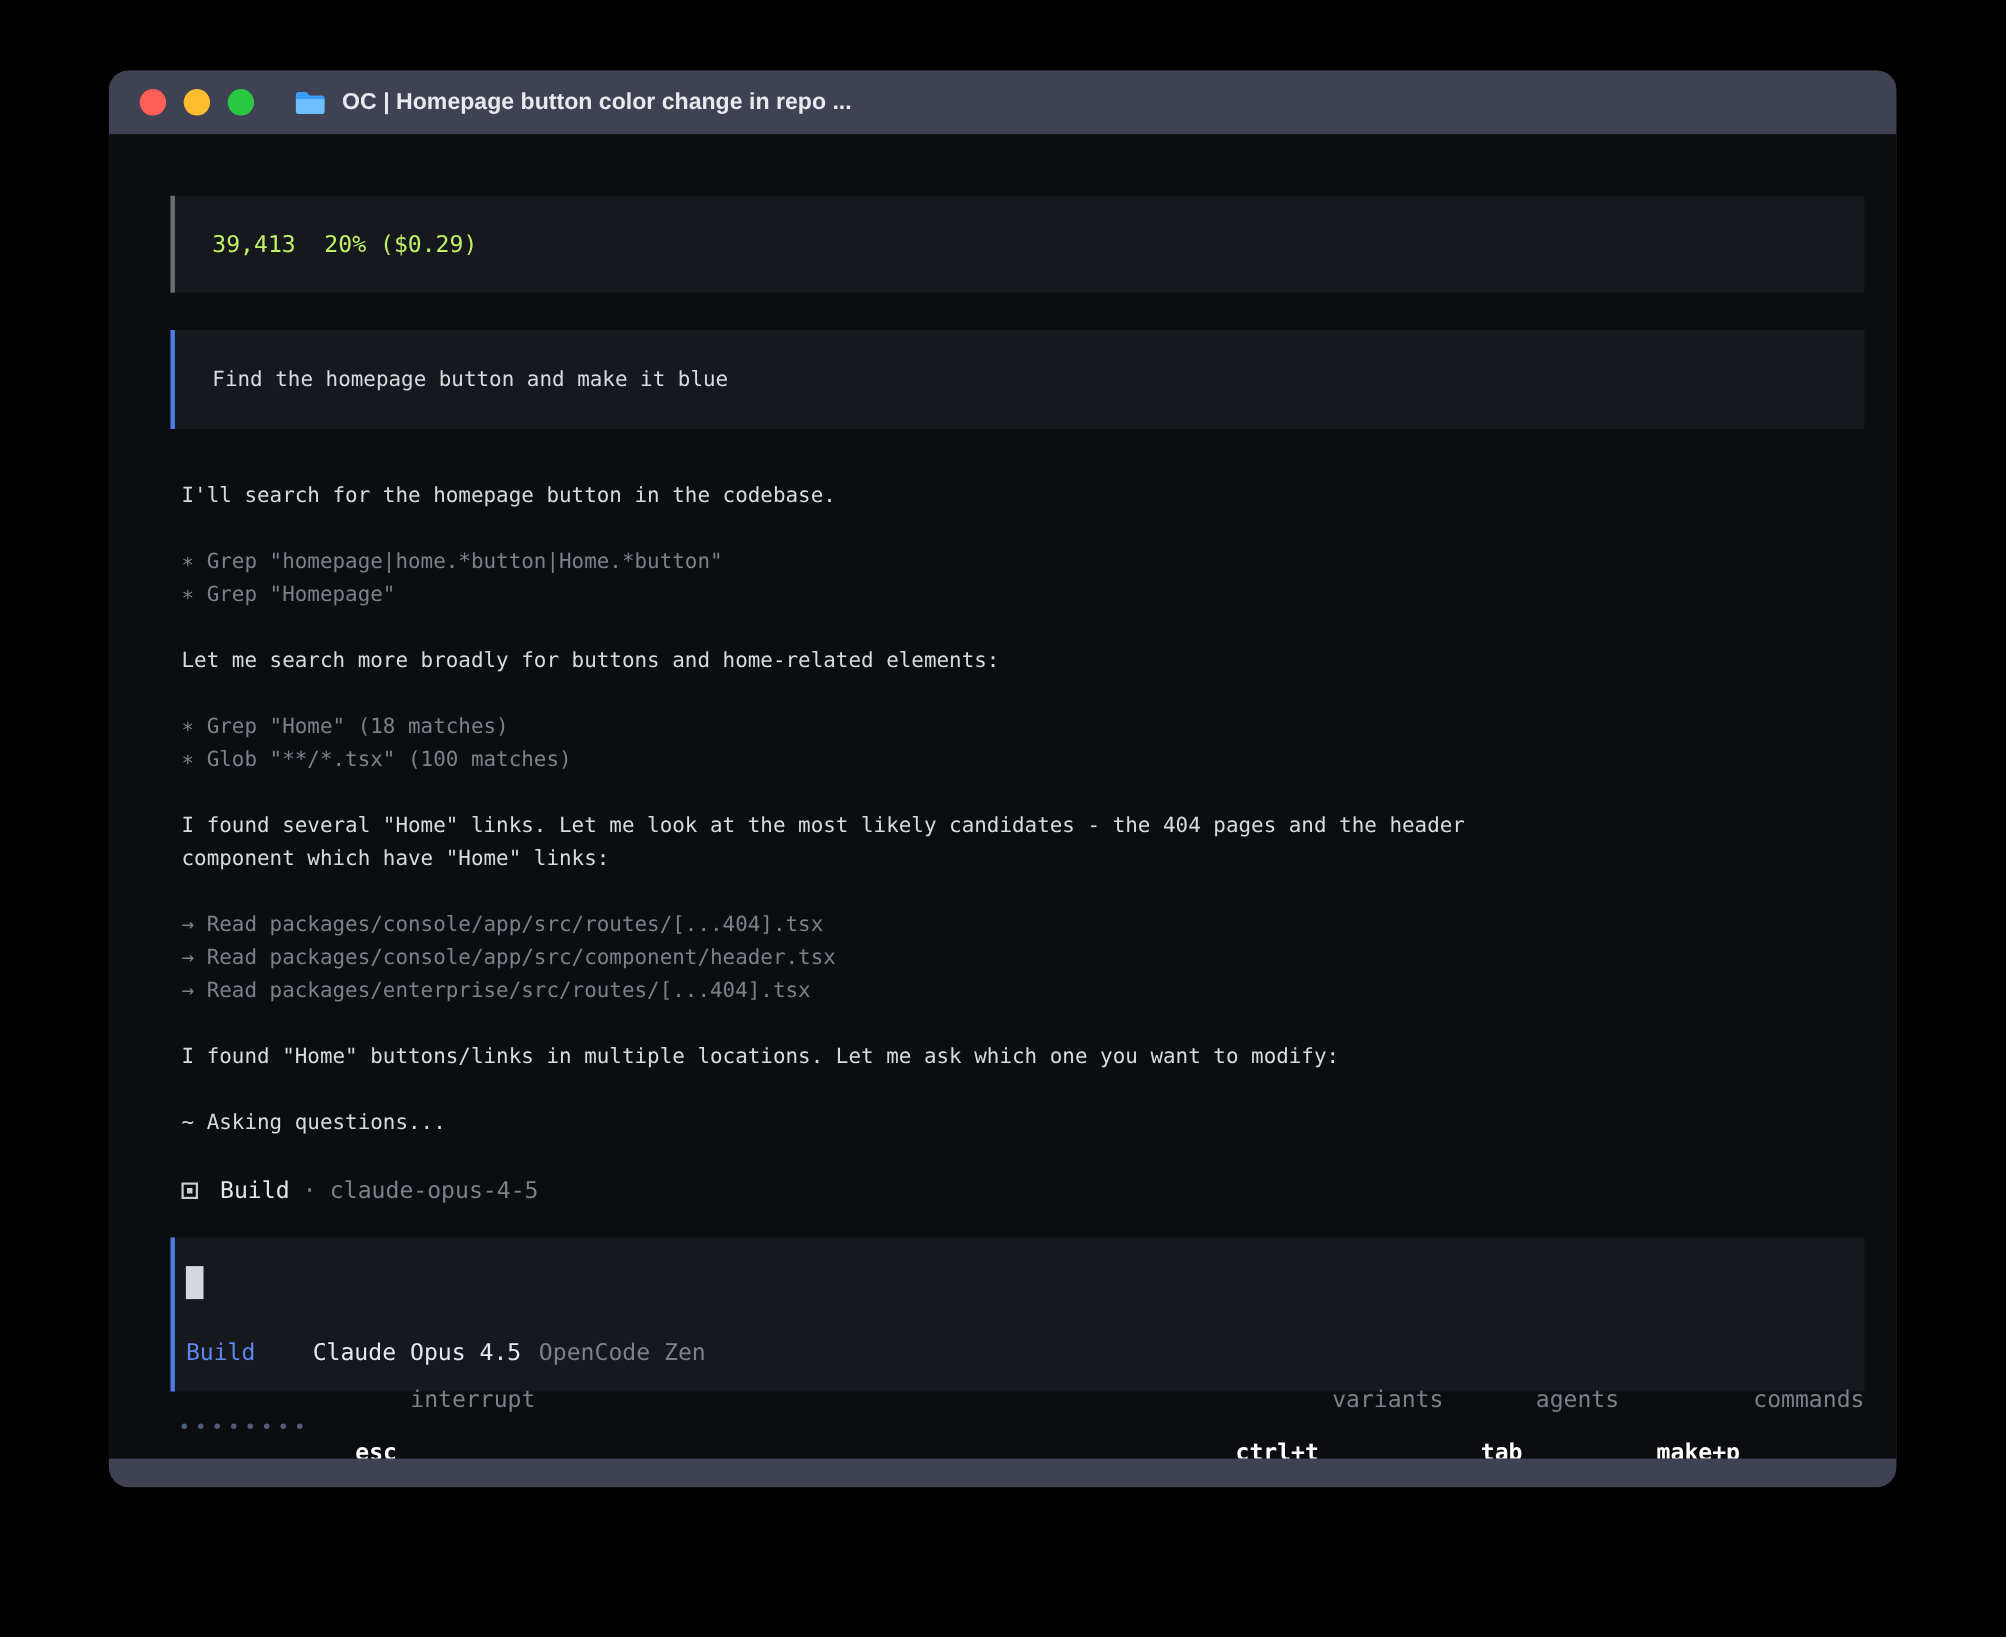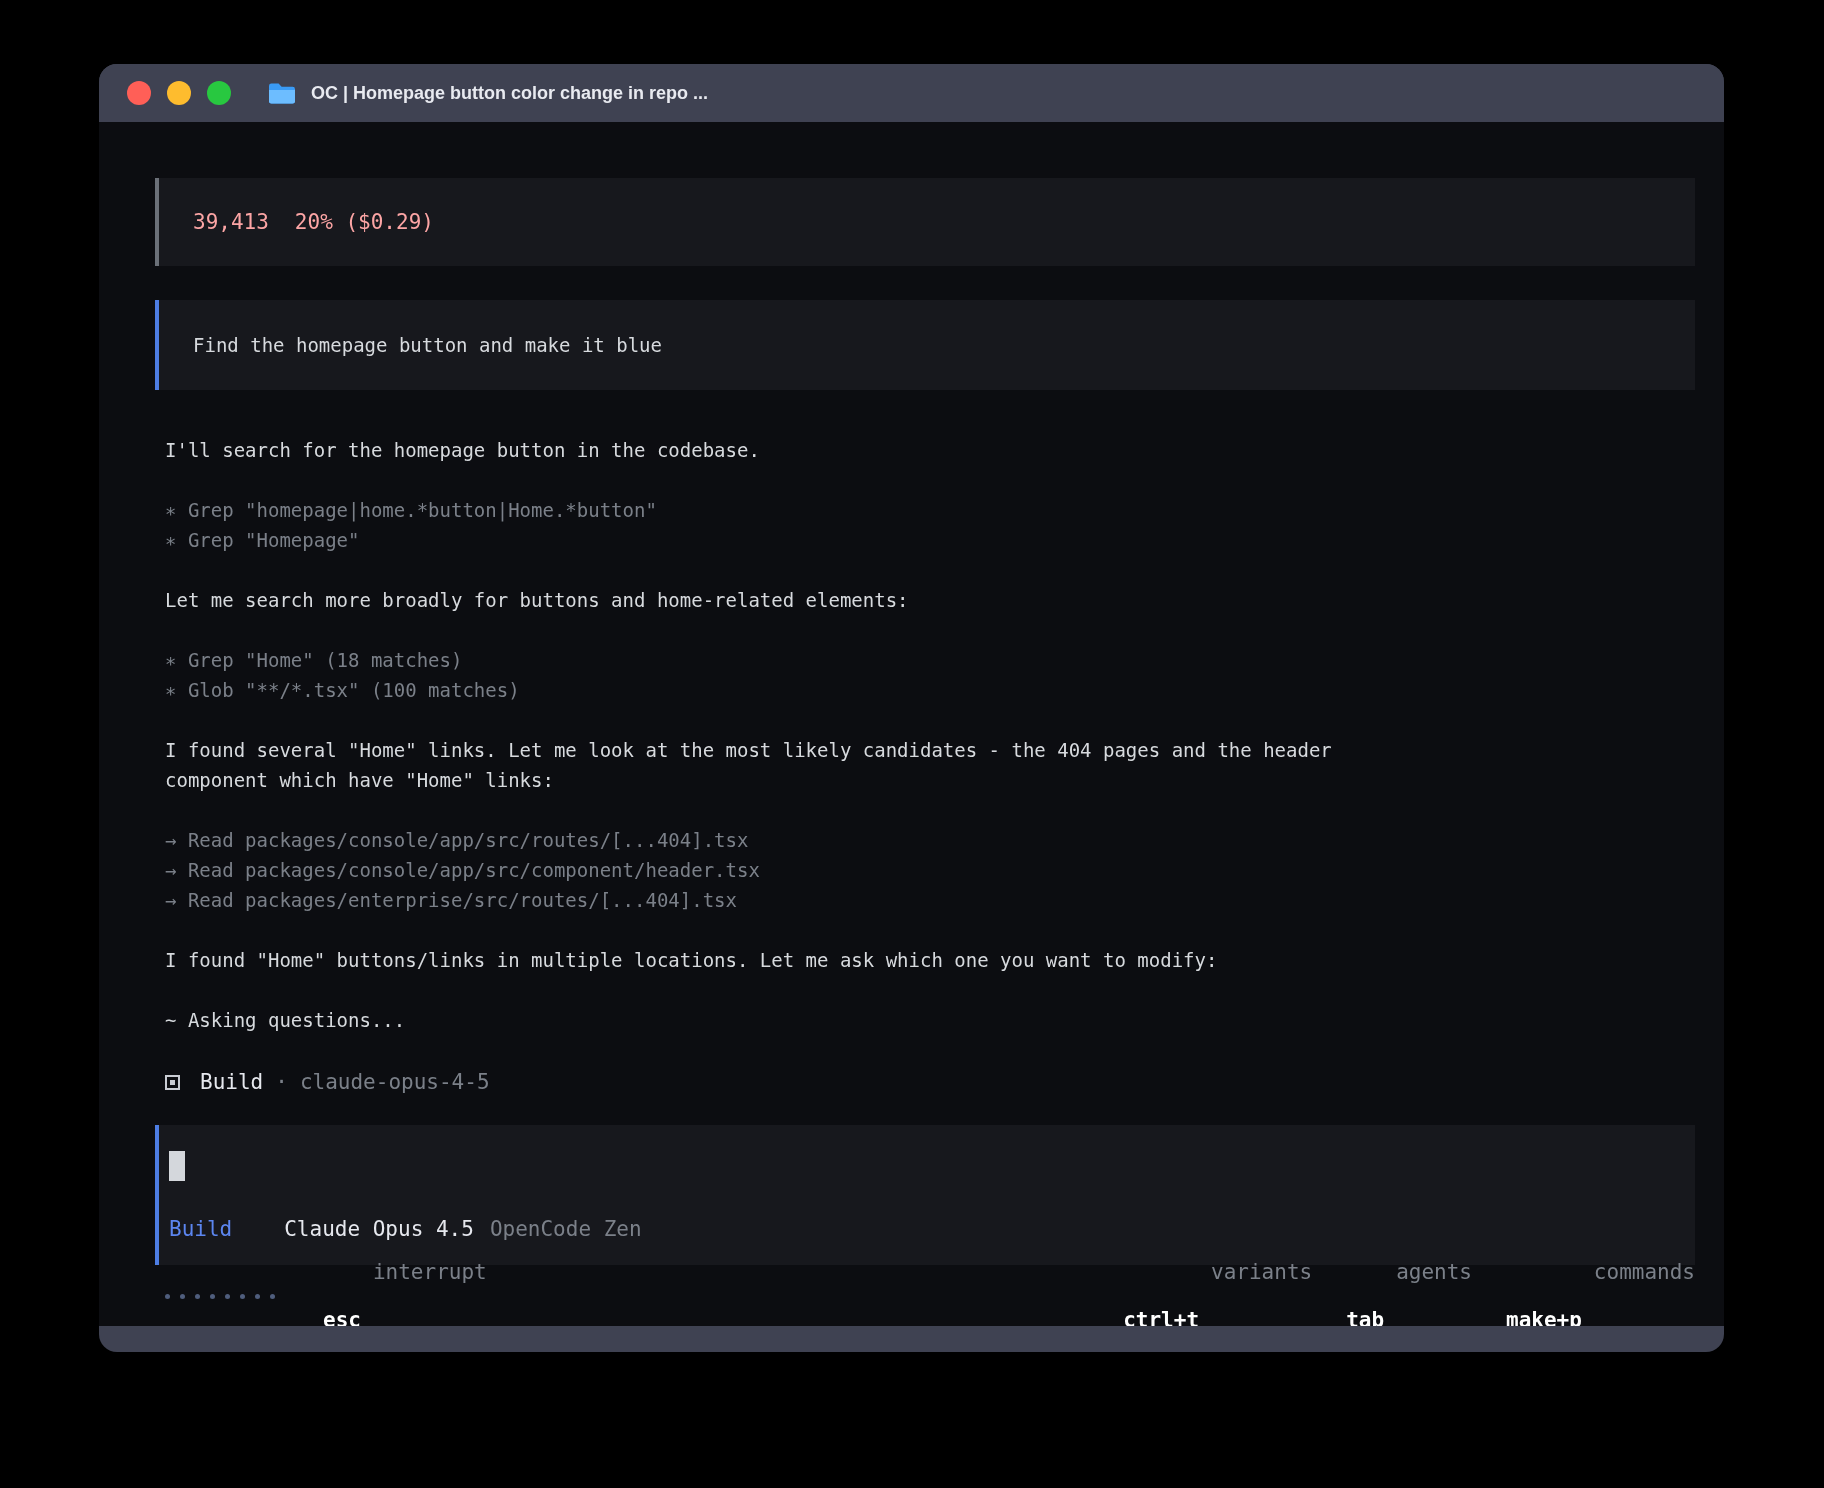--- a/index.html
+++ b/index.html
@@ -30,34 +30,34 @@
   }
   .lights{display:flex;align-items:center;gap:16px;margin-left:8px;}
   .light{width:24px;height:24px;border-radius:50%;display:inline-block;}
   .light.red{background:#ff5f57;}
   .light.yellow{background:#febc2e;}
   .light.green{background:#28c840;}
   .titlegroup{display:flex;align-items:center;gap:14px;margin-left:36px;}
   .folder{display:inline-flex;align-items:center;}
   .title{
     font-family:"Liberation Sans","DejaVu Sans",sans-serif;
-    font-weight:bold;font-size:18px;color:#e8eaf0;white-space:nowrap;
+    font-weight:bold;font-size:21px;color:#e8eaf0;white-space:nowrap;
   }
   .content{
     height:1204px;background:var(--term-bg);
     padding:0 29px 0 56px;overflow:hidden;
   }
   .header-block{
     margin-top:56px;height:88px;background:var(--block-bg);
     border-left:4px solid var(--gray-border);
     display:flex;align-items:center;justify-content:space-between;
     padding:0 32px 0 34px;
   }
   .header-title{font-weight:bold;font-size:21px;color:#eceef2;white-space:pre;}
-  .header-stats{display:flex;gap:26px;font-size:21px;color:#fca5a5;white-space:pre;}
+  .header-stats{display:flex;gap:26px;font-size:21px;color:#bef264;white-space:pre;}
   .quote-block{
     margin-top:34px;height:90px;background:var(--block-bg);
     border-left:4px solid var(--quote-border);
     display:flex;align-items:center;padding:0 34px;
   }
   .quote-text{font-size:19px;color:var(--text);white-space:pre-wrap;}
   .transcript{margin-left:10px;}
   .block{margin-top:30px;}
   .block.first{margin-top:45px;}
   .line{margin:0;font-size:19px;line-height:30px;white-space:pre-wrap;}

